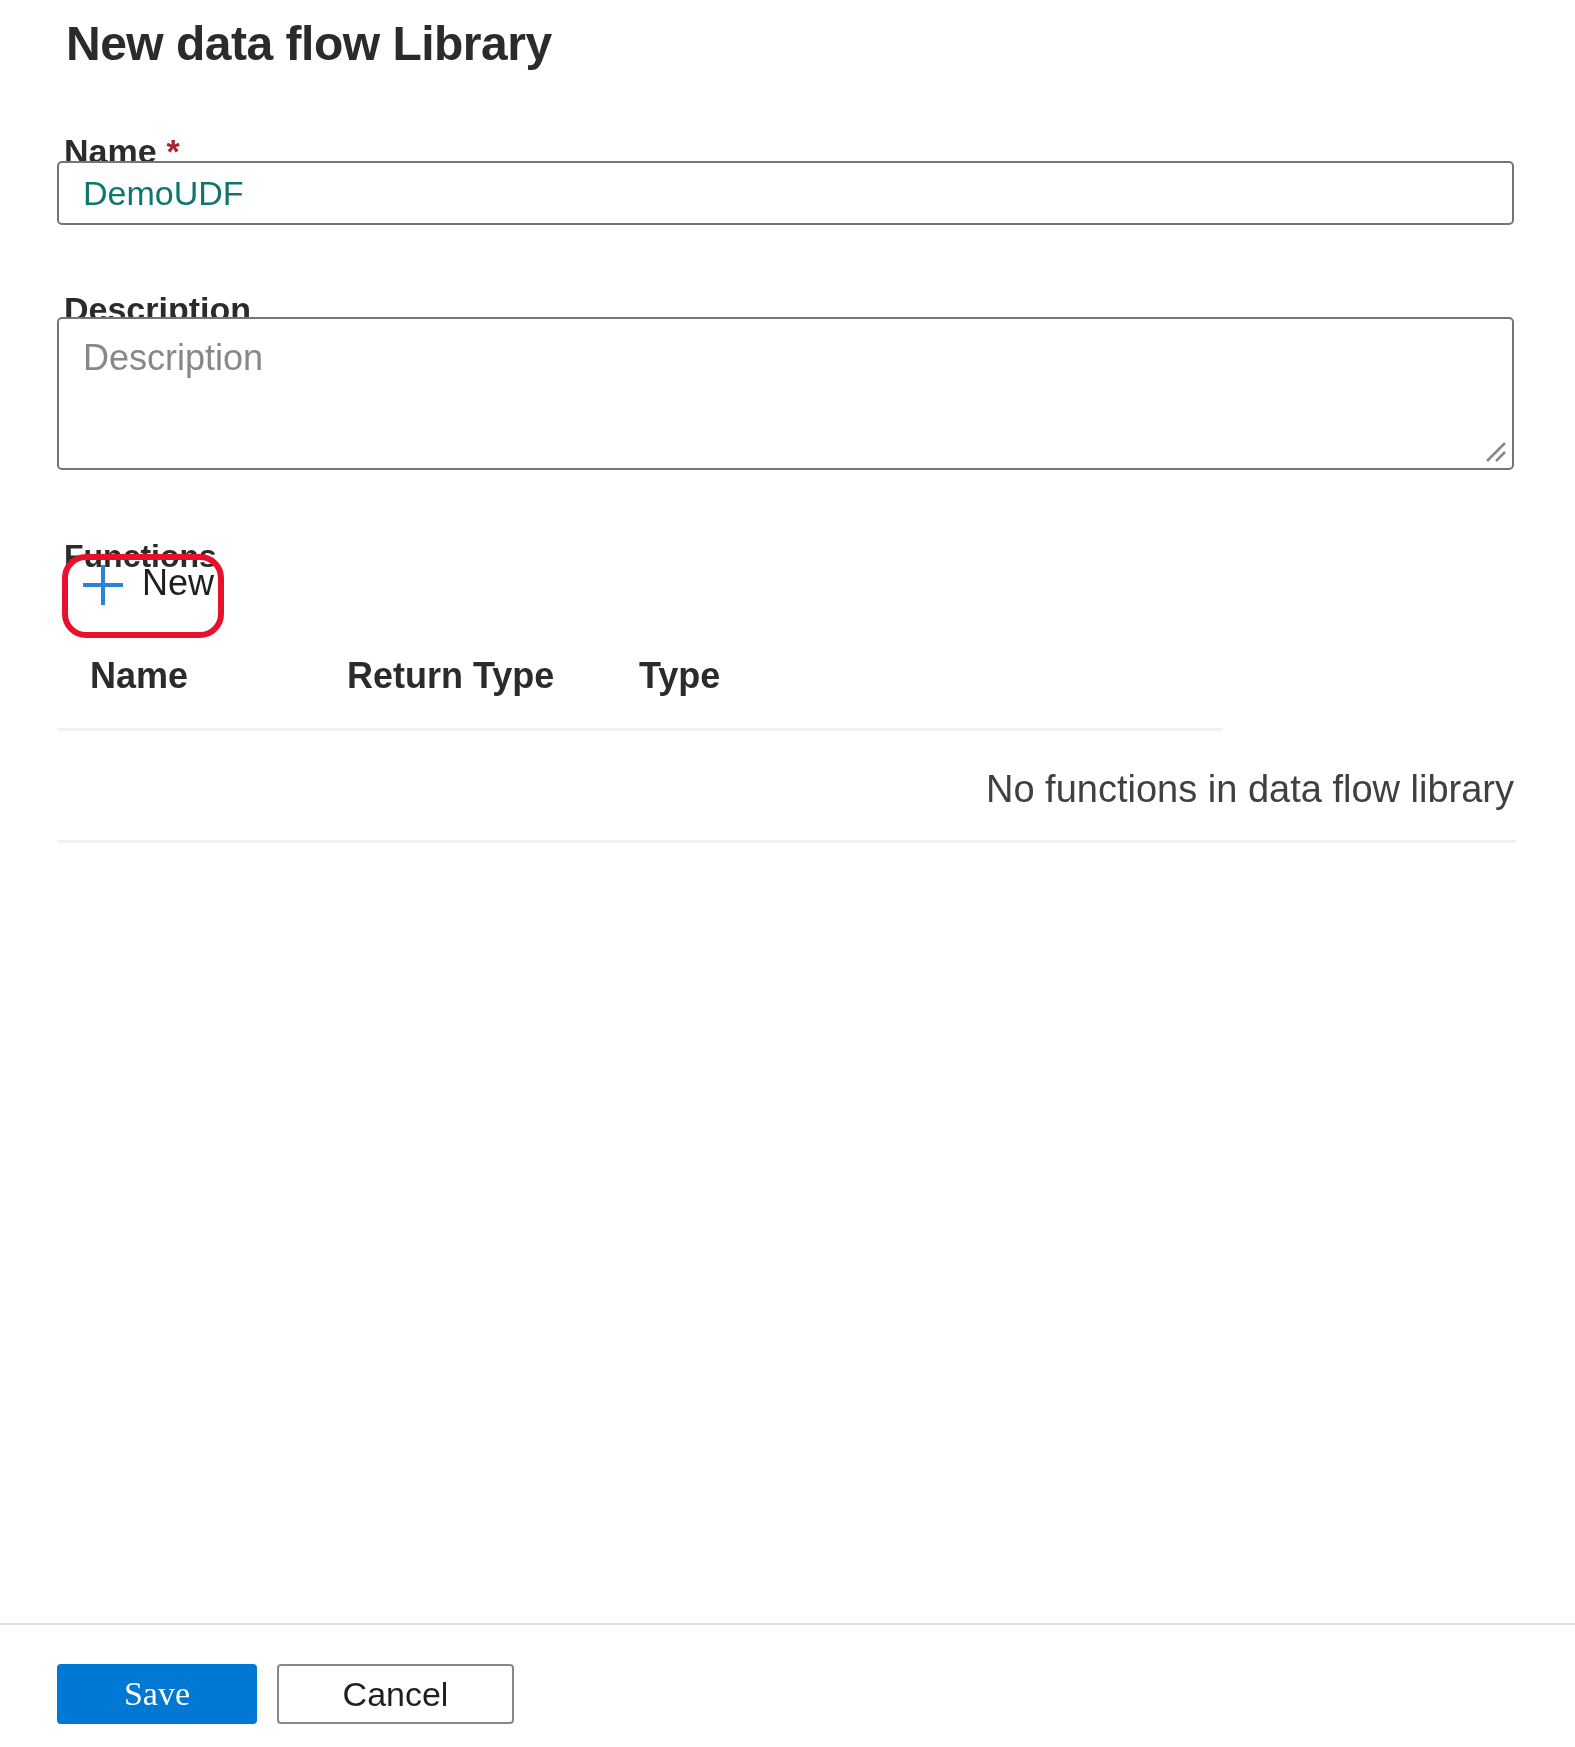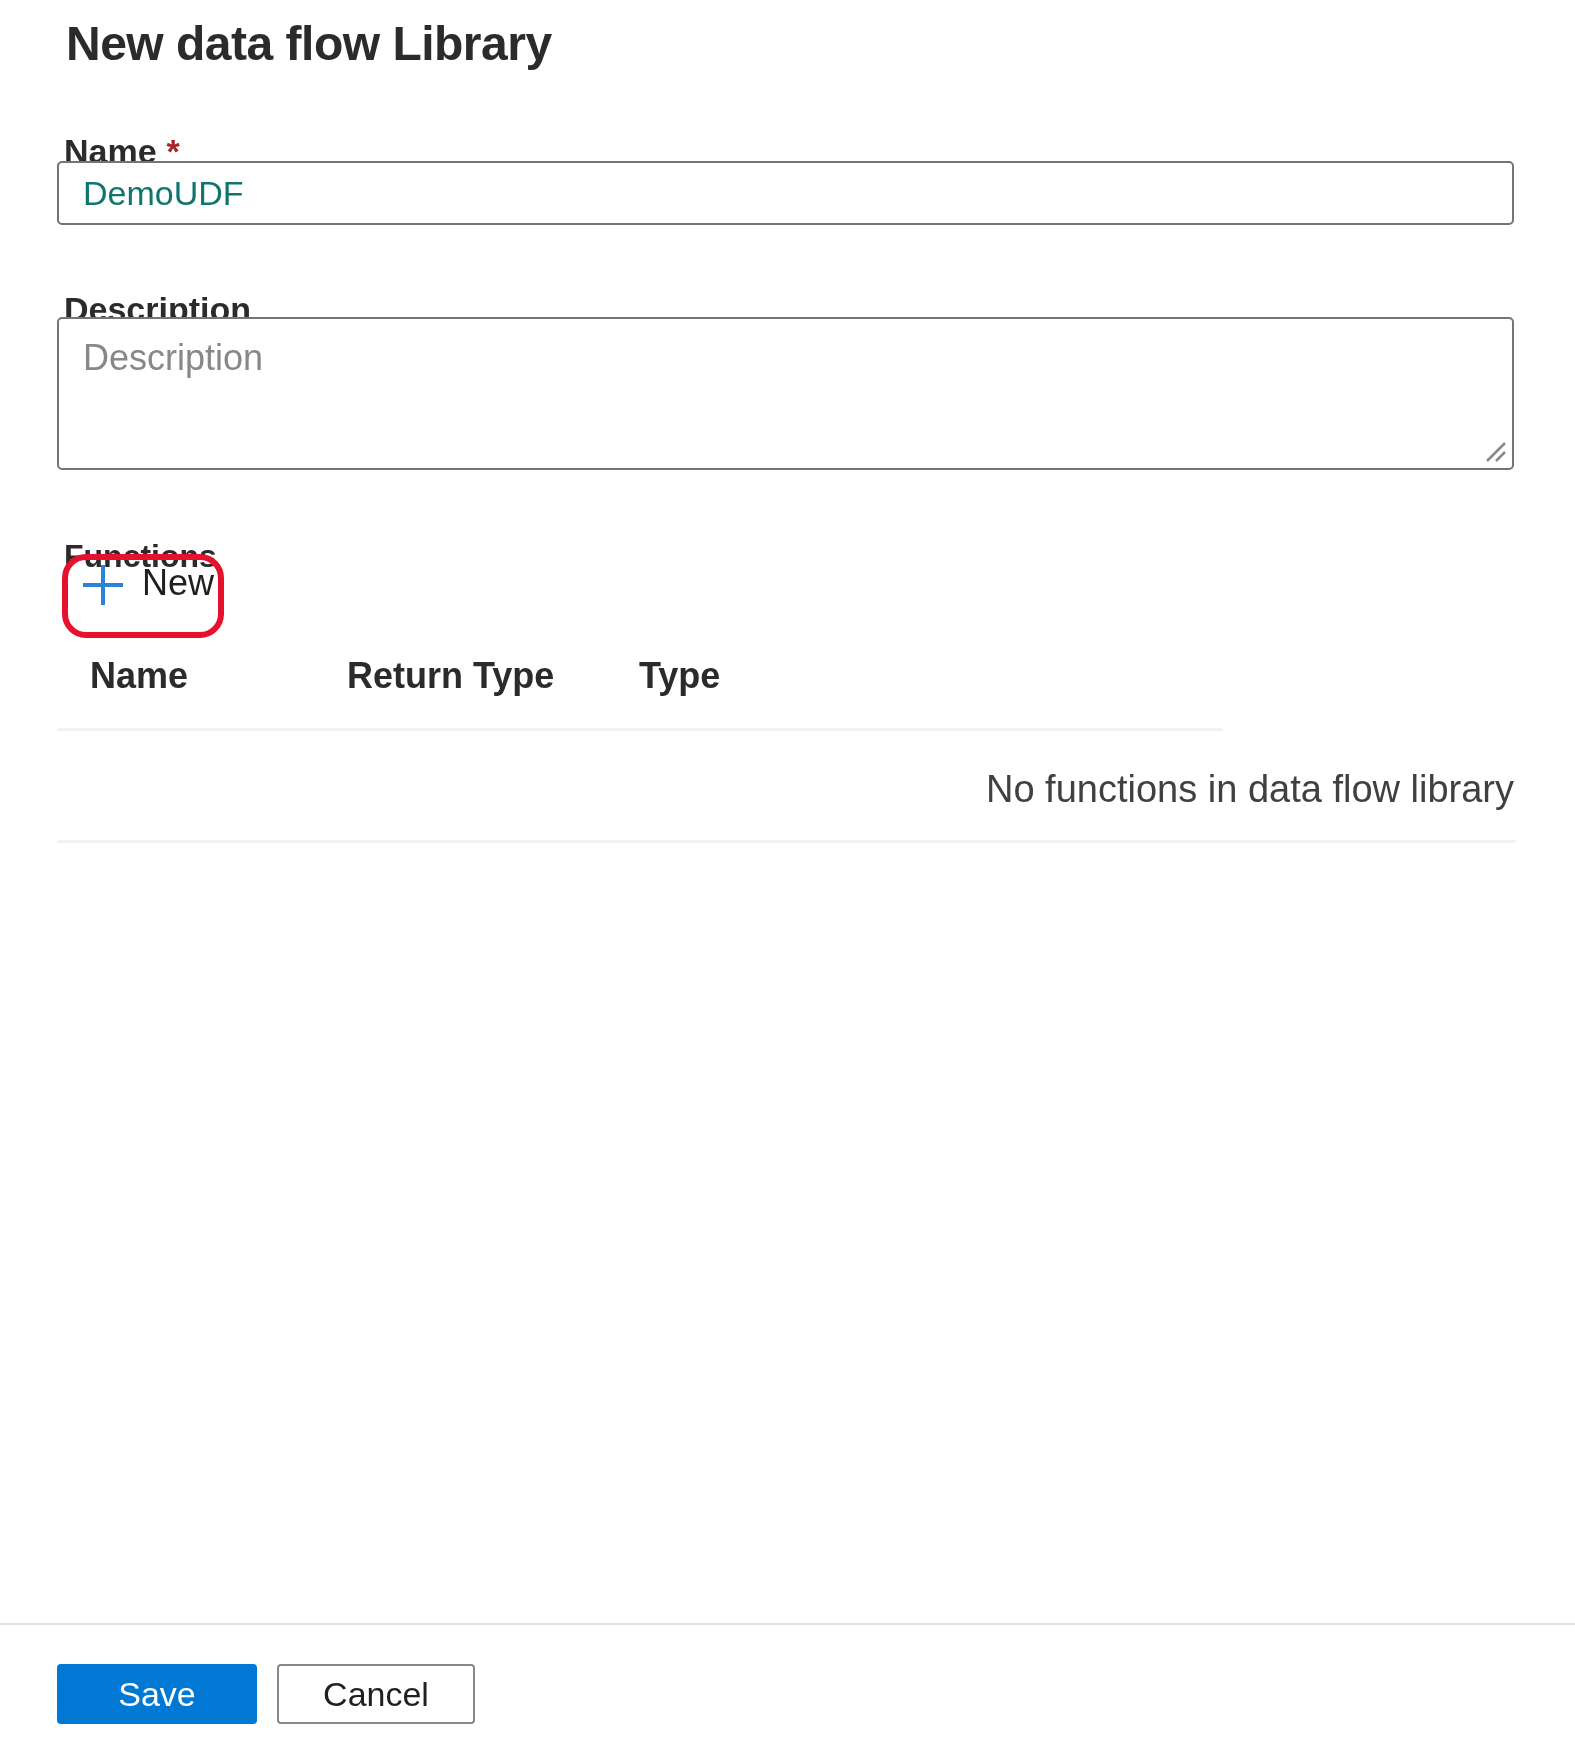--- a/index.html
+++ b/index.html
@@ -91,26 +91,26 @@
 
   .footer-separator {
     position: absolute; left: 0; top: 1623px;
     width: 1575px; height: 2px; background: #e1e1e1;
   }
   .save-button {
     position: absolute; left: 57px; top: 1664px;
     width: 200px; height: 60px;
     background: #0078d4; color: #ffffff;
     border: 2px solid #0078d4; border-radius: 4px;
-    font-family: Liberation Sans, sans-serif;
+    font-family: Liberation Serif, serif;
     font-size: 34px; cursor: pointer;
   }
   .cancel-button {
     position: absolute; left: 277px; top: 1664px;
-    width: 198px; height: 60px;
+    width: 237px; height: 60px;
     background: #ffffff; color: #201f1e;
     border: 2px solid #8a8886; border-radius: 4px;
     font-family: "Liberation Sans", sans-serif;
     font-size: 34px; cursor: pointer; text-align: center;
   }
 </style>
 </head>
 <body>
 
 <div class="page">

